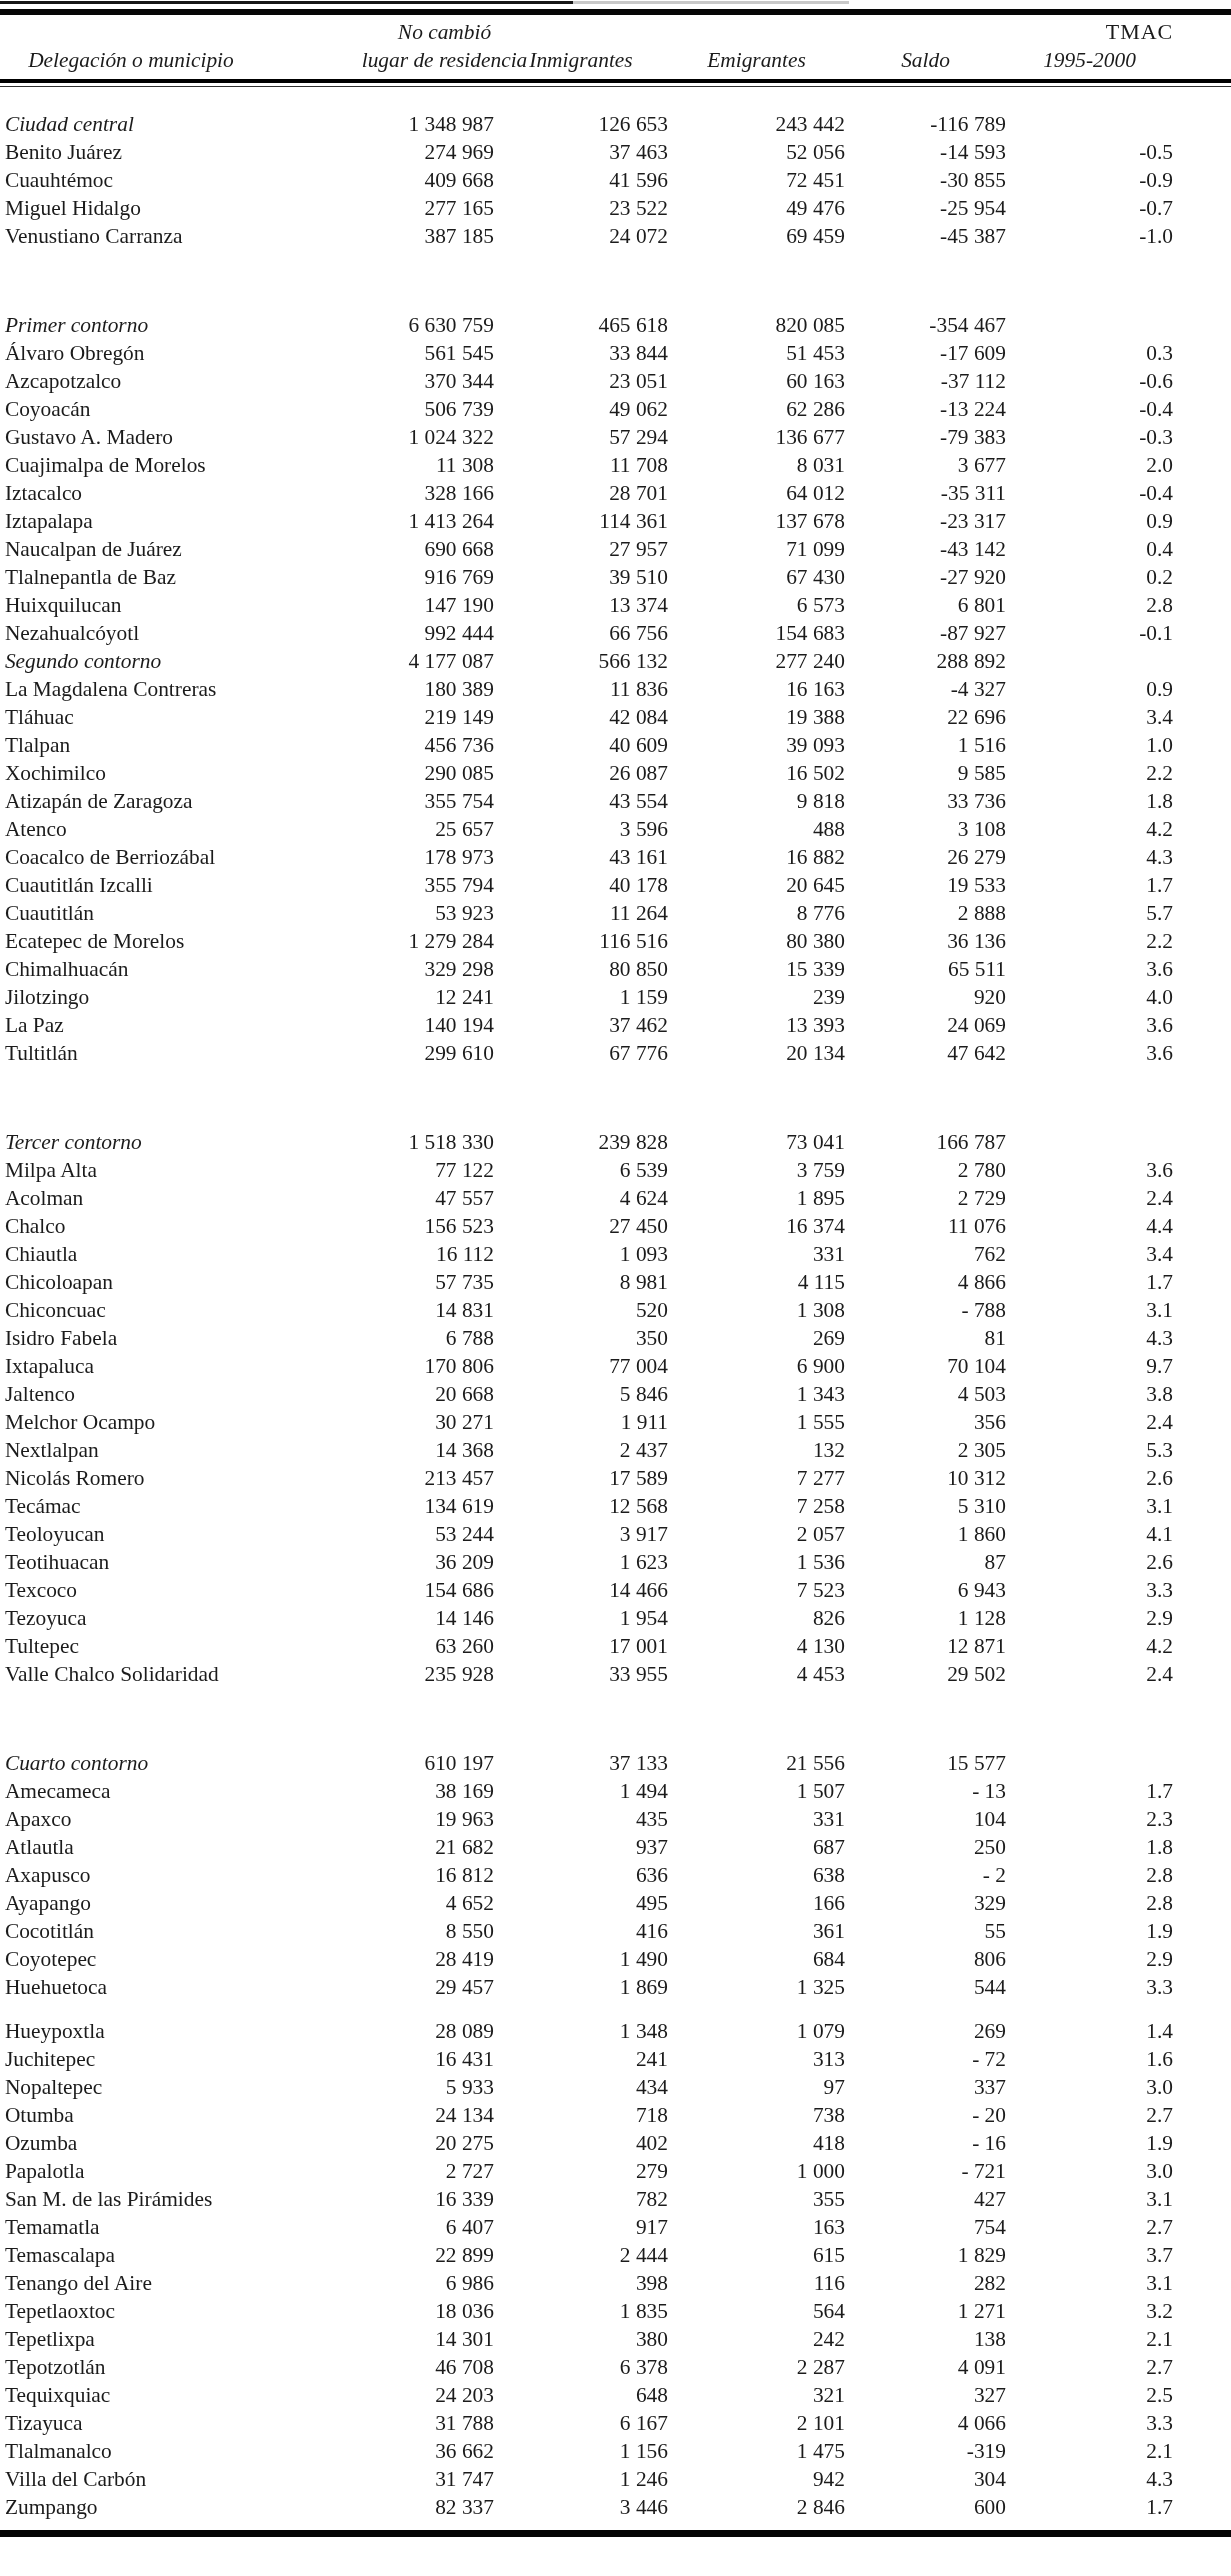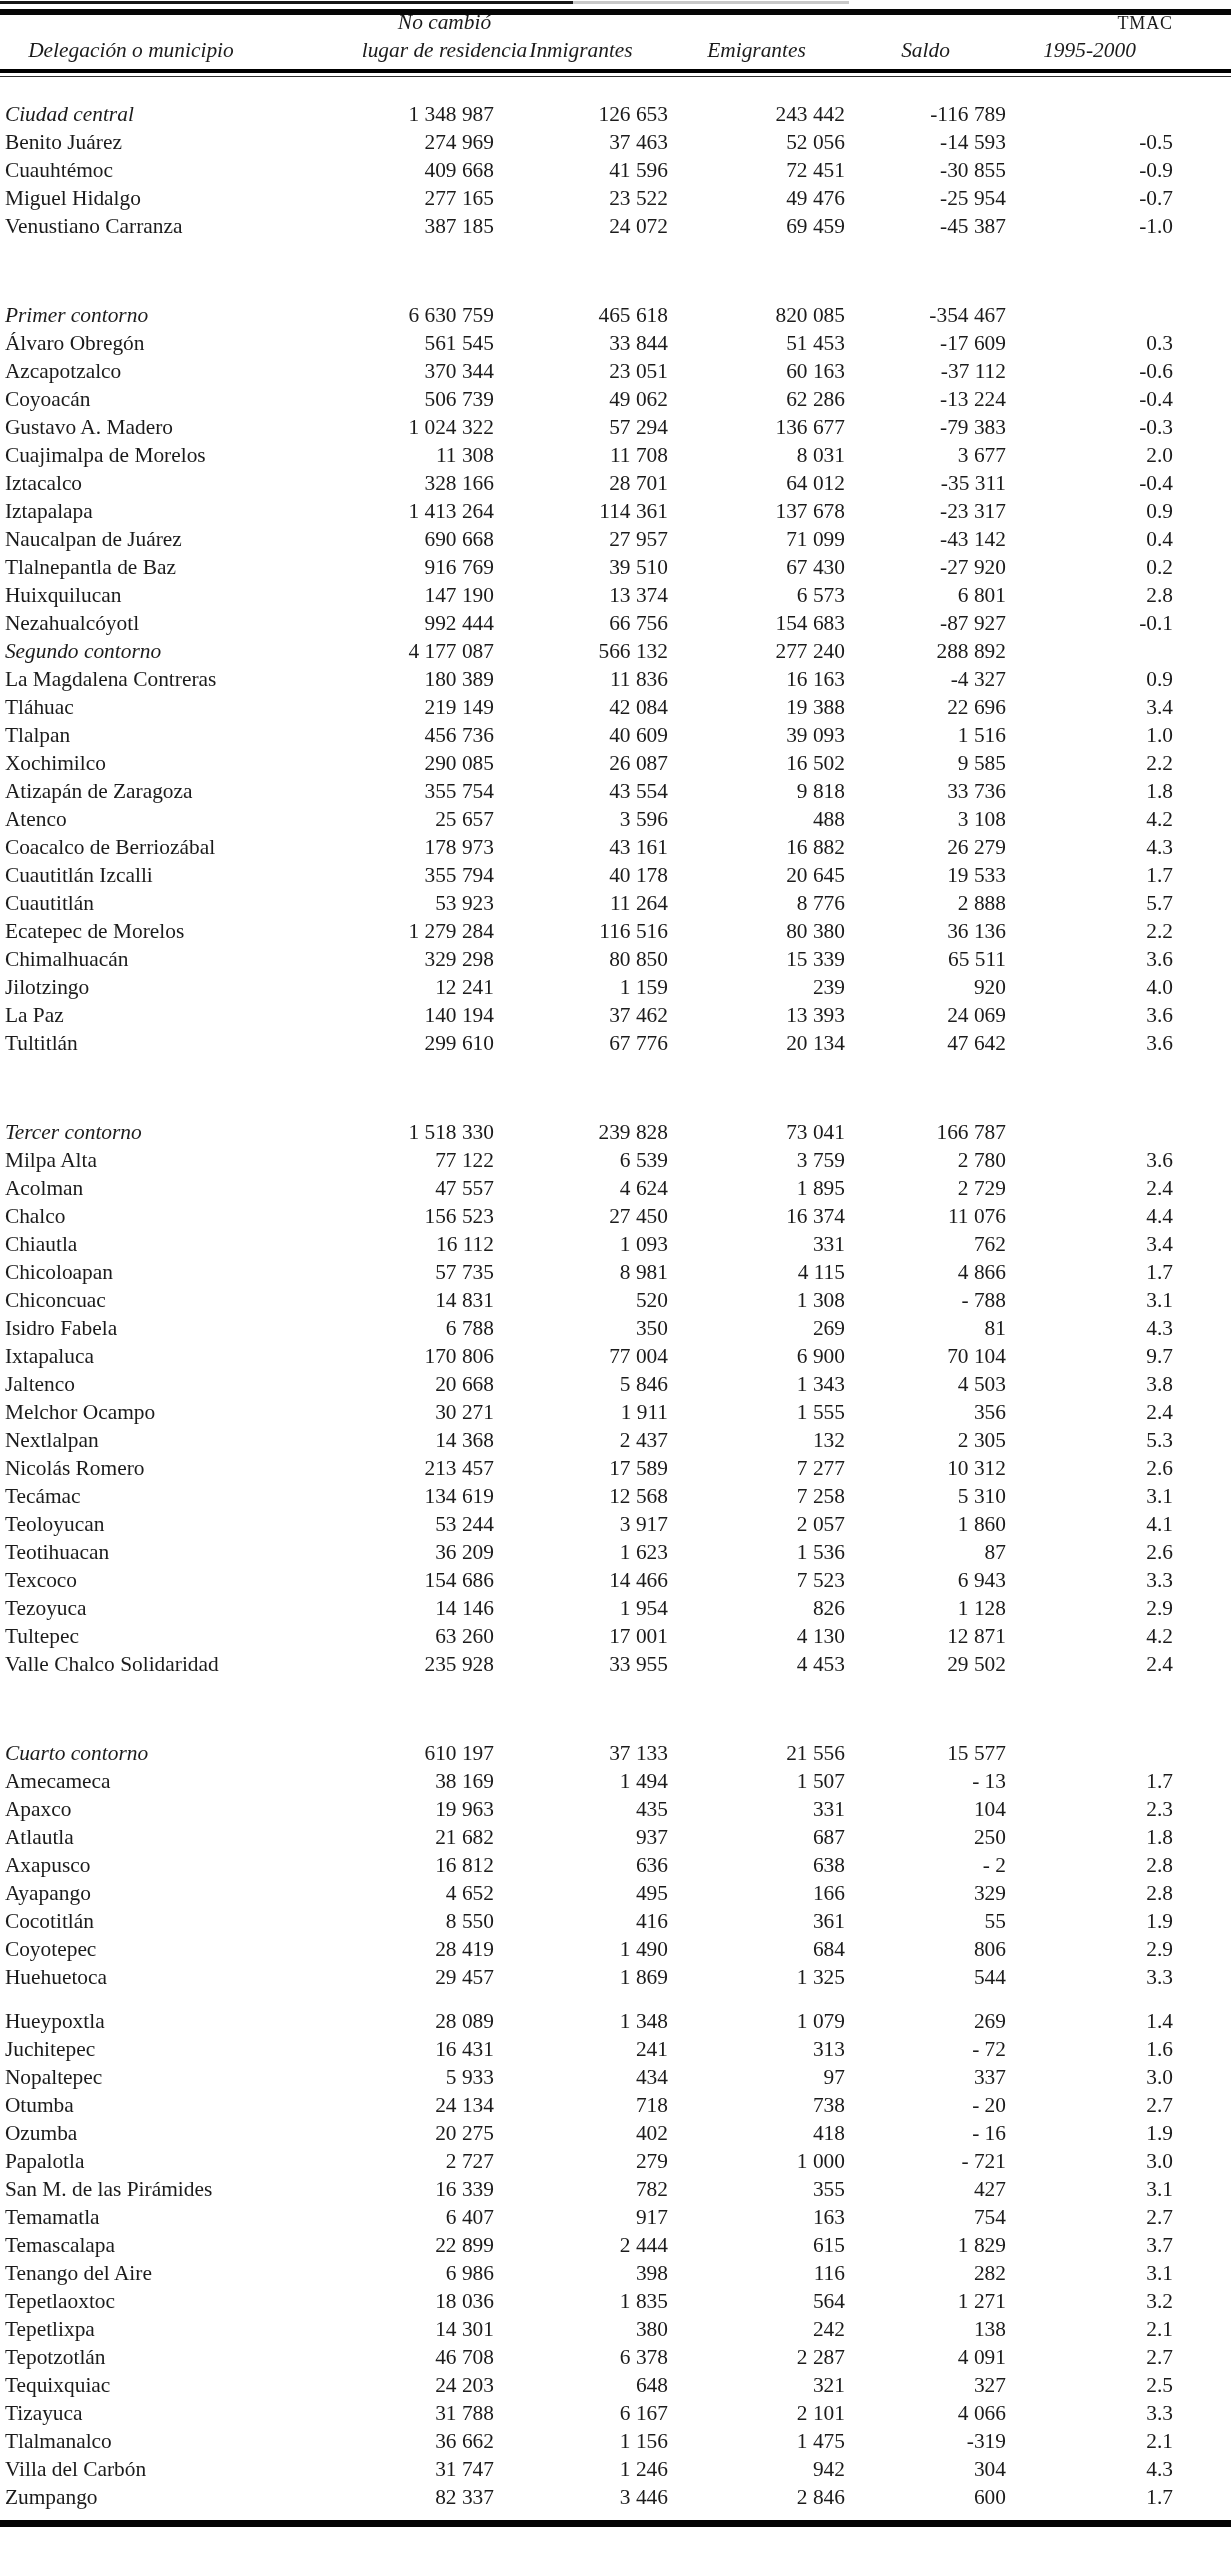--- a/index.html
+++ b/index.html
@@ -1,30 +1,30 @@
 <!DOCTYPE html>
 <html style="font-size:9.8px"><head>
 <meta charset="utf-8">
 <style>
   html,body{margin:0;padding:0;background:#ffffff;}
   body{width:1231px;height:2576px;font-family:"Liberation Serif", serif;color:#1b1b1b;}
   .page{position:relative;width:1231px;height:2576px;overflow:hidden;background:#ffffff;}
   .topline-thin{position:absolute;top:1.2px;left:0;width:573px;height:2.4px;background:#161616;}
   .topline-thin:after{content:"";position:absolute;left:573px;top:0;width:276px;height:2.4px;background:#c9c9c9;}
   .topline-thick{position:absolute;top:8.6px;left:0;width:1231px;height:6.7px;background:#060606;}
-  table.tbl{border-collapse:collapse;table-layout:fixed;width:1231px;margin-top:7px;}
+  table.tbl{border-collapse:collapse;table-layout:fixed;width:1231px;margin-top:17px;}
   td{padding:0;white-space:nowrap;font-size:21.4px;line-height:1;vertical-align:middle;text-align:right;overflow:visible;}
   td:first-child{text-align:left;padding-left:4.9px;}
   td:last-child{padding-right:58px;}
   thead td{vertical-align:bottom;font-style:italic;}
   tr.hdr1 td{height:26px;}
   tr.hdr2 td{height:28px;padding-bottom:2.4px;text-align:center;}
   .hdr-center{text-align:center;}
   .hdr-center .shift{display:inline-block;position:relative;left:69px;}
-  .tmac-caps{font-style:normal;font-size:18px;letter-spacing:0.9px;}
+  .tmac-caps{font-style:normal;font-size:22px;letter-spacing:0.9px;}
   tr.rule-row td{height:auto;padding:0;}
   .hr1{height:3.7px;background:#000;margin-top:6.1px;}
   .hr2{height:1.2px;background:#2f2f2f;margin-top:3.1px;}
   tr.head-spacer td{height:23px;}
   tbody td{height:28px;}
   tr.section-row td:first-child{font-style:italic;}
   tr.gap-row td{height:61px;}
   tr.gap-row-small td{height:16px;}
   .bottomline{margin-top:8.6px;width:1231px;height:7.3px;background:#040404;}
 </style>

